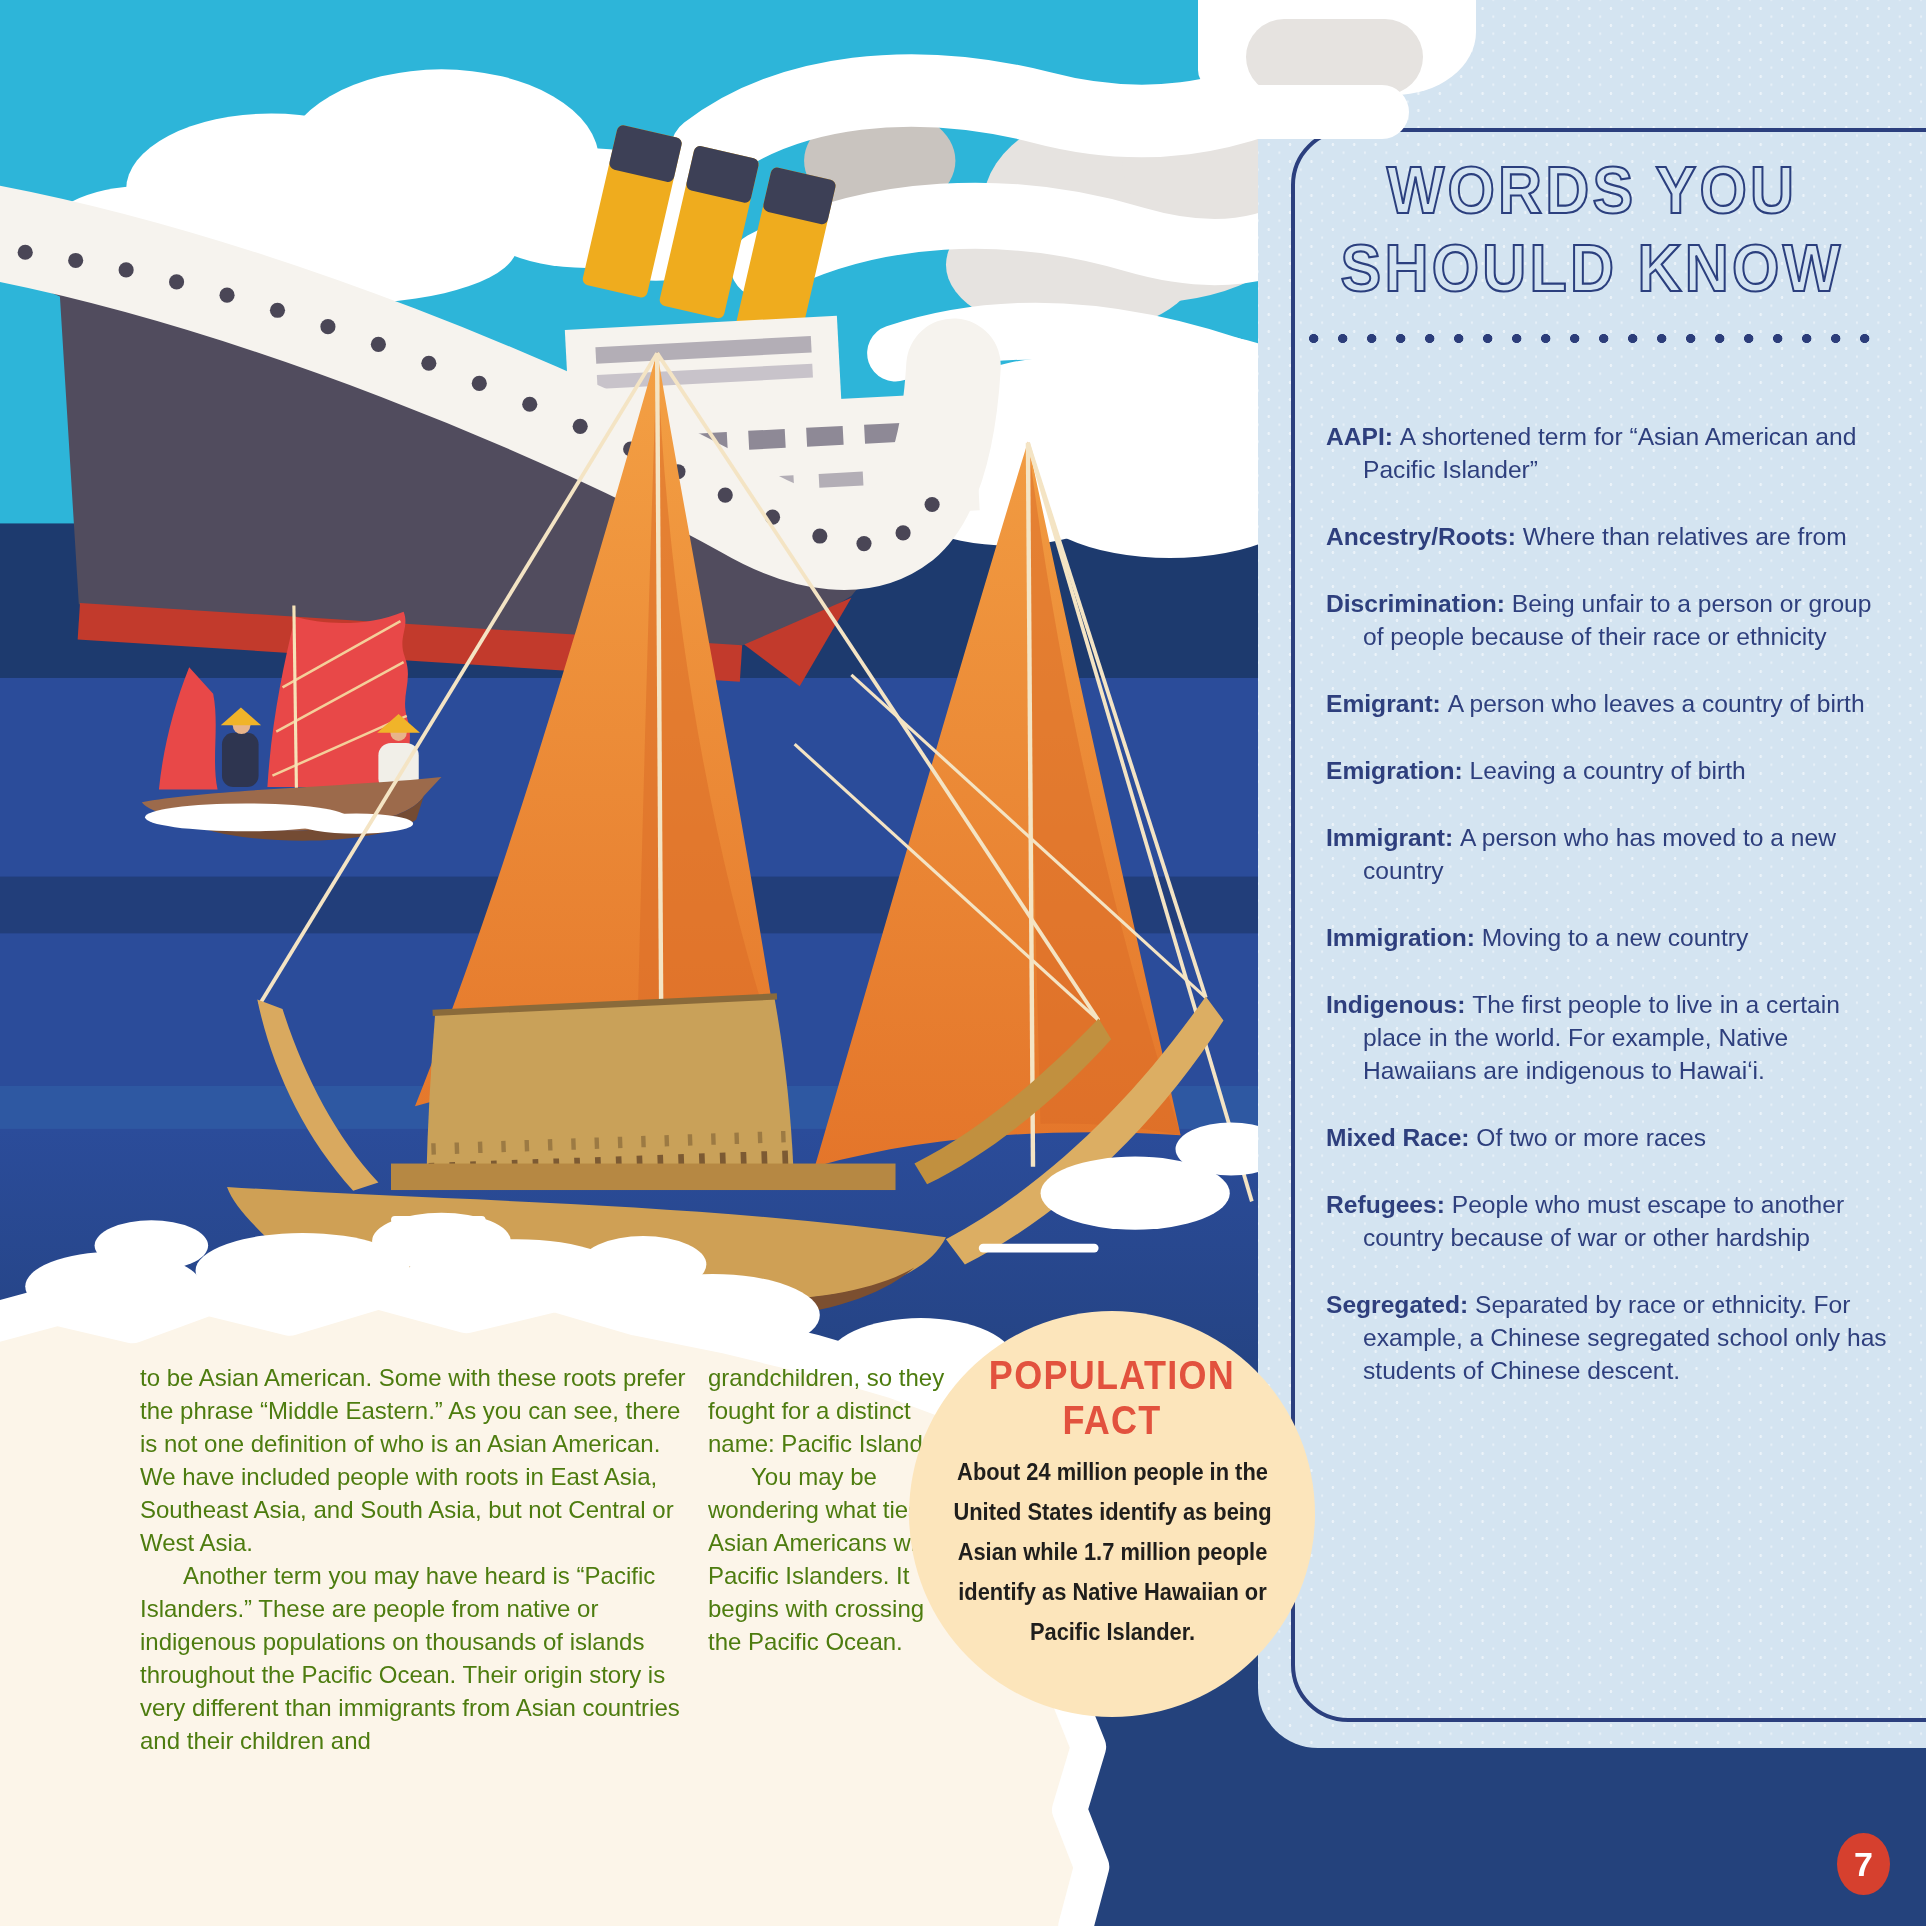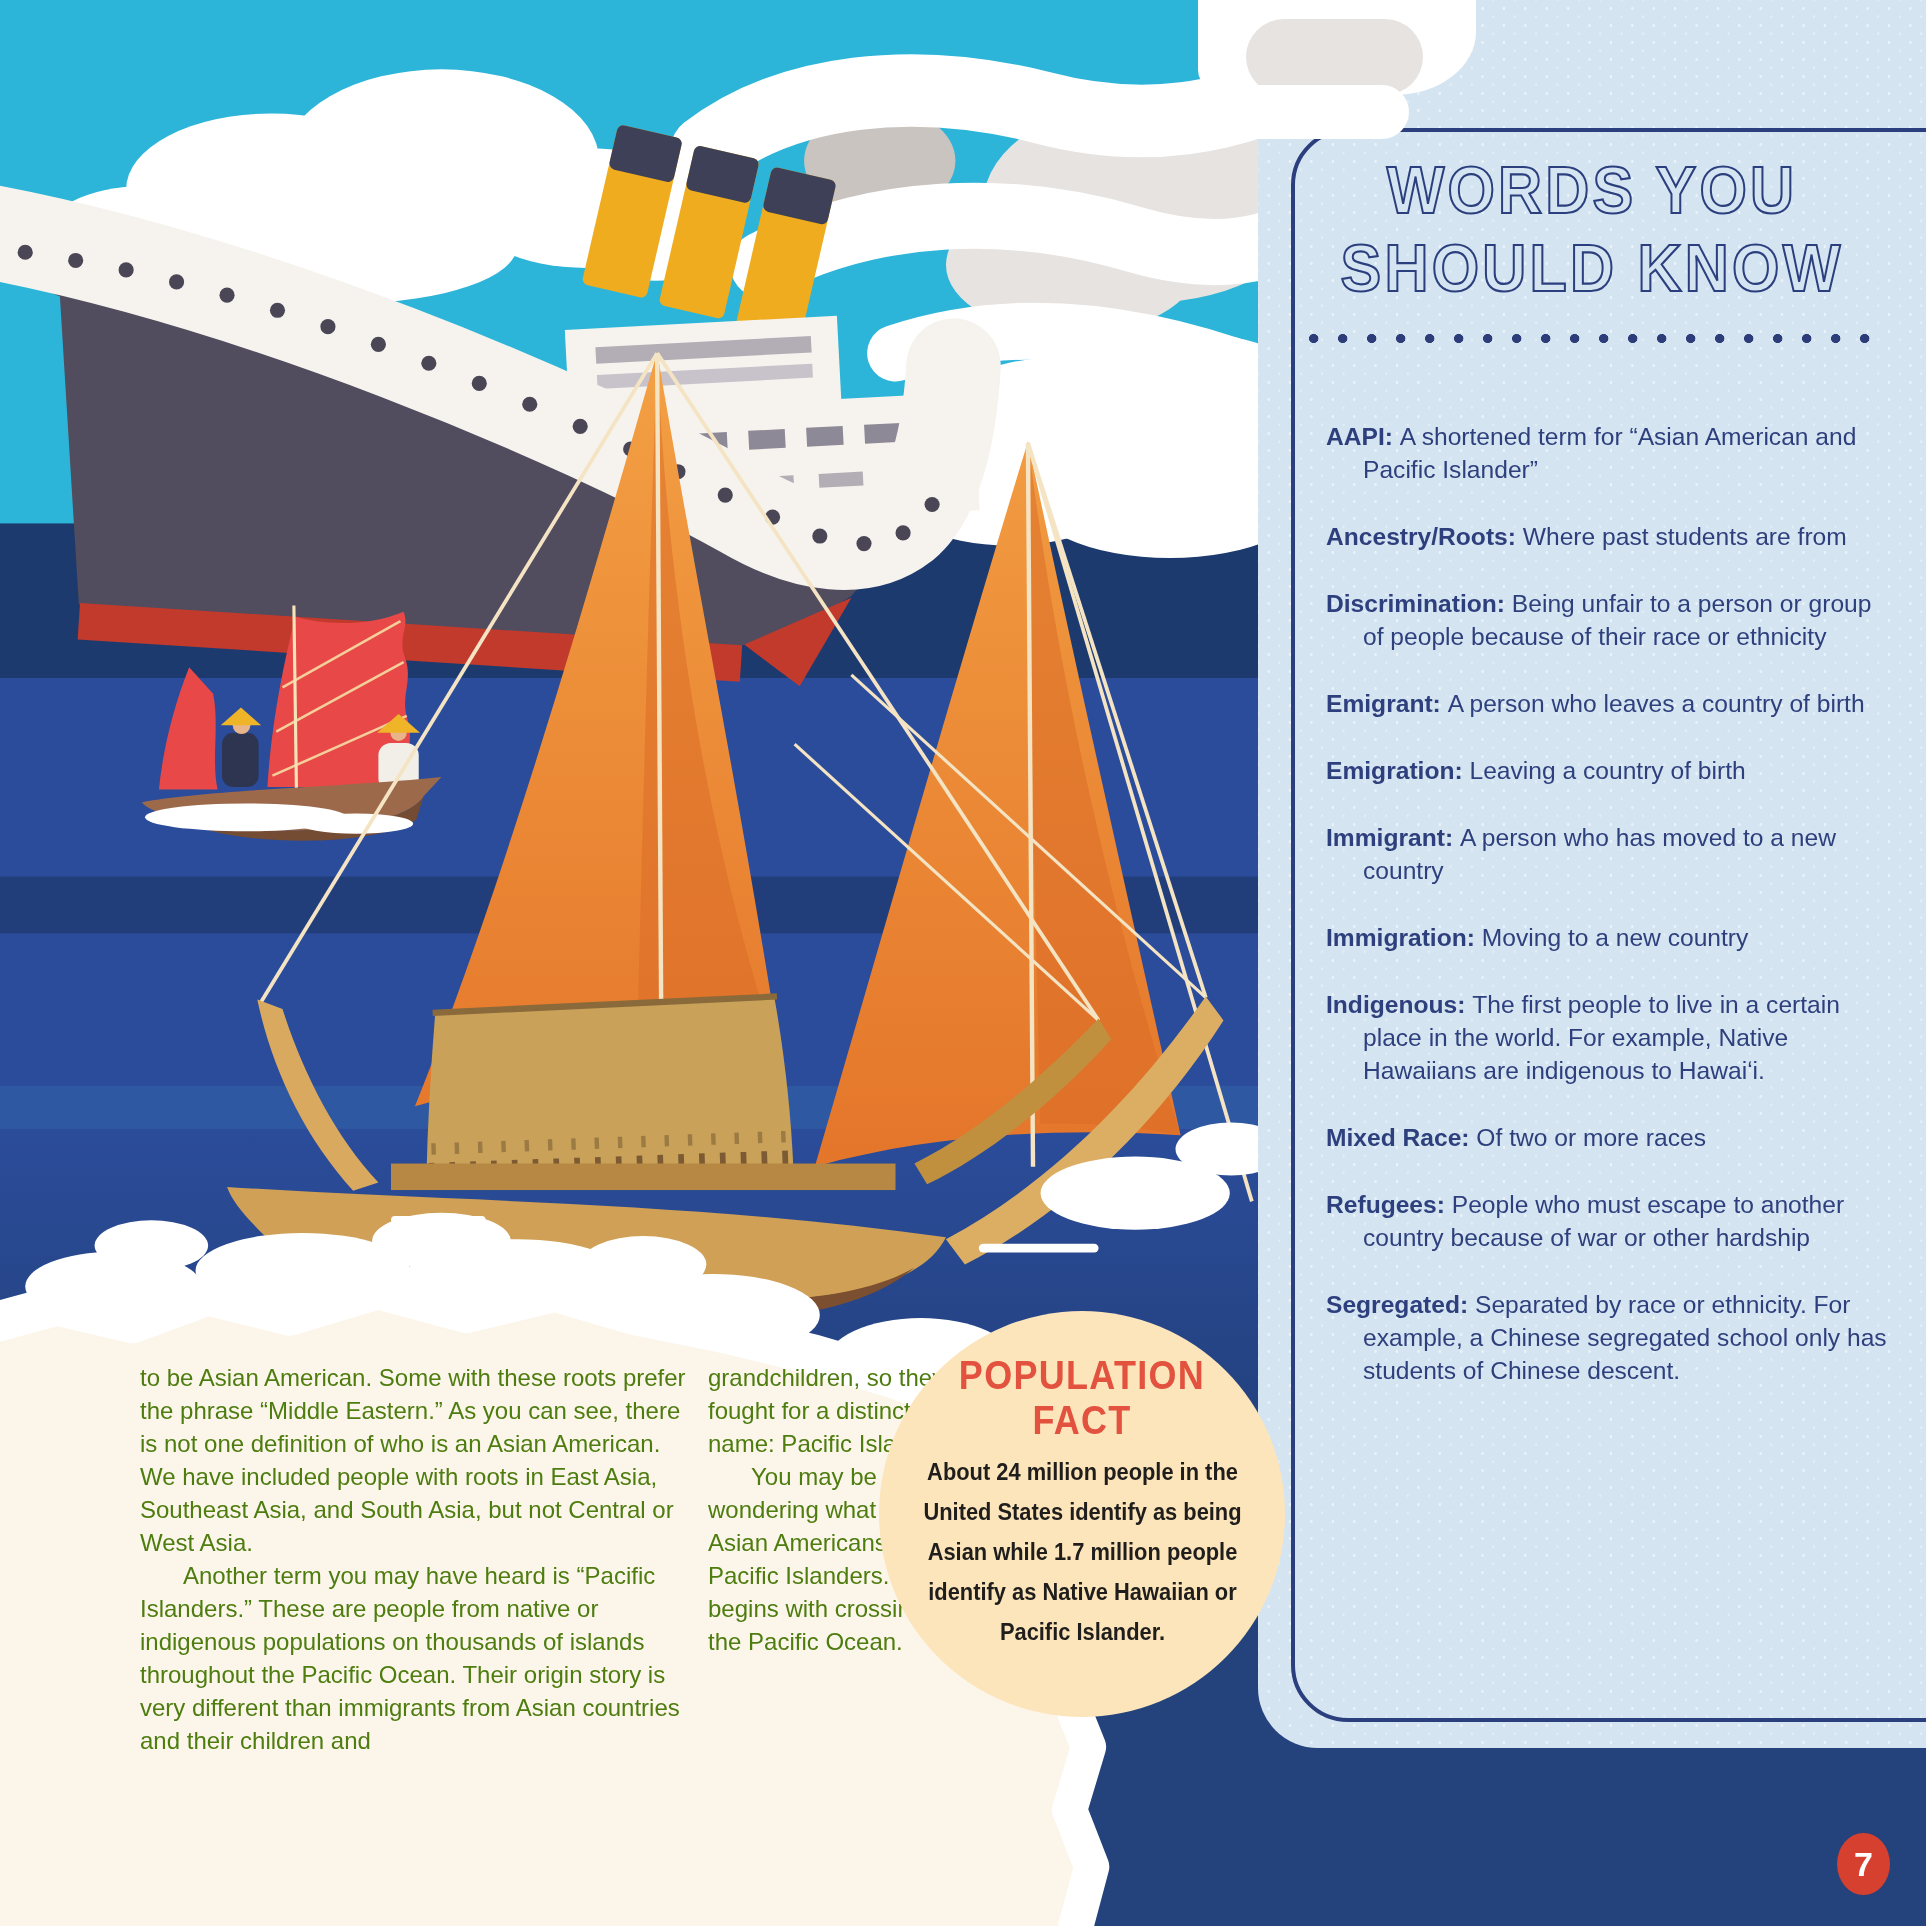--- a/index.html
+++ b/index.html
@@ -39,21 +39,21 @@
   .term-row dd{display:inline;margin:0;}
 
   
   .smoke-blob{position:absolute;z-index:4;pointer-events:none;}
   .blob-a{left:1198px;top:-19px;width:278px;height:114px;background:#ffffff;
           border-radius:0 0 82px 32px / 0 0 63px 25px;}
   .blob-c{left:1246px;top:19px;width:177px;height:76px;background:#e6e3e0;border-radius:44px;}
   .blob-b{left:1220px;top:85px;width:189px;height:54px;background:#ffffff;border-radius:35px;}
 
   
-  .fact{position:absolute;z-index:5;left:879px;top:1311px;width:406px;height:406px;
+  .fact{position:absolute;z-index:5;left:909px;top:1311px;width:406px;height:406px;
         border-radius:50%;background:#fce5bb;text-align:center;}
   .fact-title{margin-top:42px;font-weight:bold;font-size:36px;line-height:40px;
               letter-spacing:1.3px;color:#e2523e;transform:scaleY(1.12);transform-origin:top center;}
   .fact-title span{display:block;}
   .fact-body{margin:19px auto 0;width:353px;font-size:23px;line-height:40px;font-weight:bold;
              color:#1f1e1c;transform:scaleX(.95);transform-origin:center;}
 
   
   .page-badge{position:absolute;z-index:6;left:1837px;top:1833px;width:53px;height:62px;
               border-radius:50%;background:#d6402e;color:#ffffff;font-weight:bold;font-size:34px;
@@ -264,21 +264,21 @@
     <h2 class="panel-title">
       <span class="tl">WORDS YOU</span>
       <span class="tl">SHOULD KNOW</span>
     </h2>
     <div class="dots"></div>
     <dl class="terms">
       <div class="term-row">
         <dt>AAPI:</dt><dd>A shortened term for “Asian American and Pacific Islander”</dd>
       </div>
       <div class="term-row">
-        <dt>Ancestry/Roots:</dt><dd>Where past students are from</dd>
+        <dt>Ancestry/Roots:</dt><dd>Where than relatives are from</dd>
       </div>
       <div class="term-row">
         <dt>Discrimination:</dt><dd>Being unfair to a person or group of people because of their race or ethnicity</dd>
       </div>
       <div class="term-row">
         <dt>Emigrant:</dt><dd>A person who leaves a country of birth</dd>
       </div>
       <div class="term-row">
         <dt>Emigration:</dt><dd>Leaving a country of birth</dd>
       </div>

